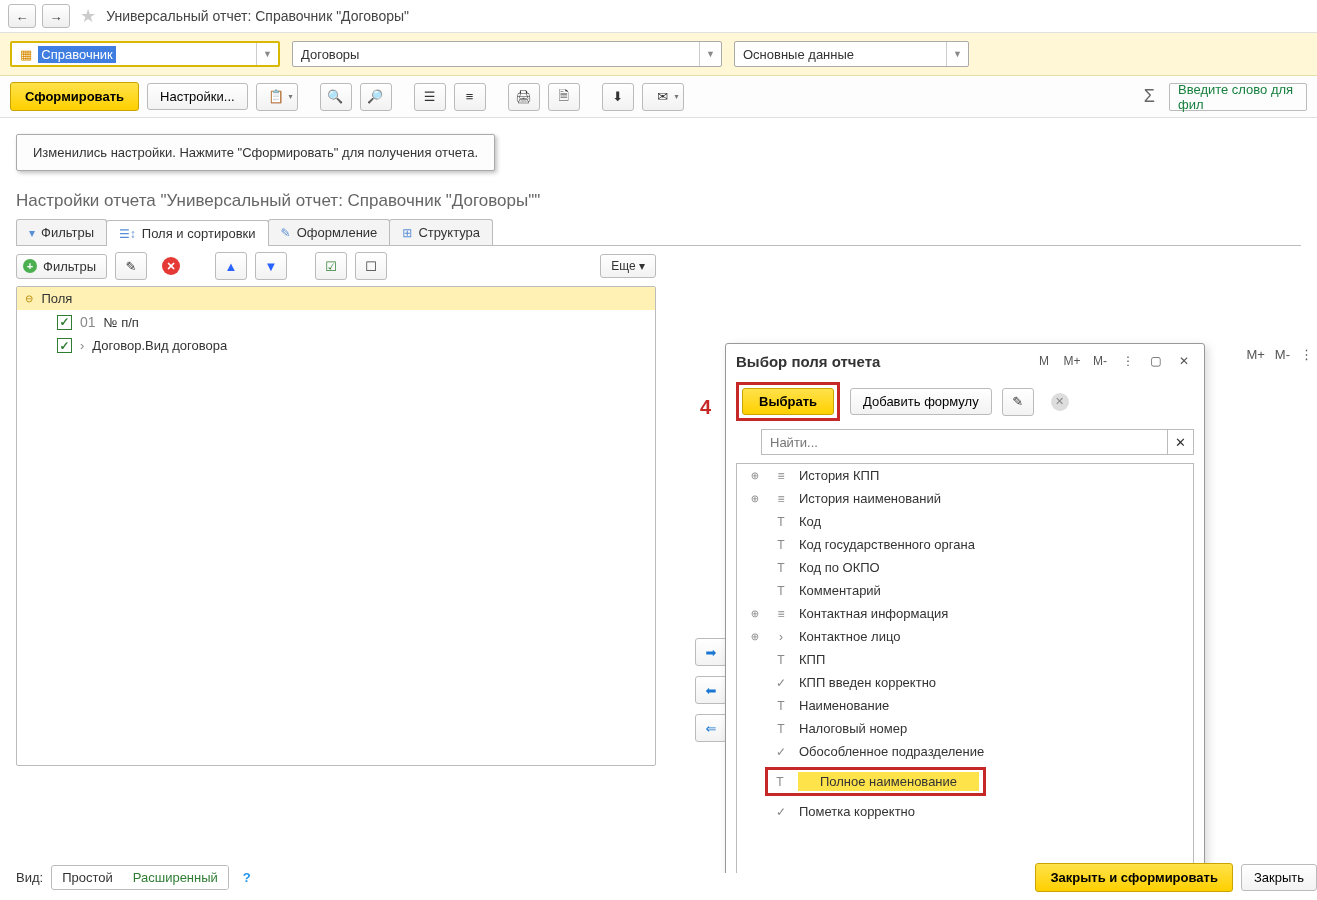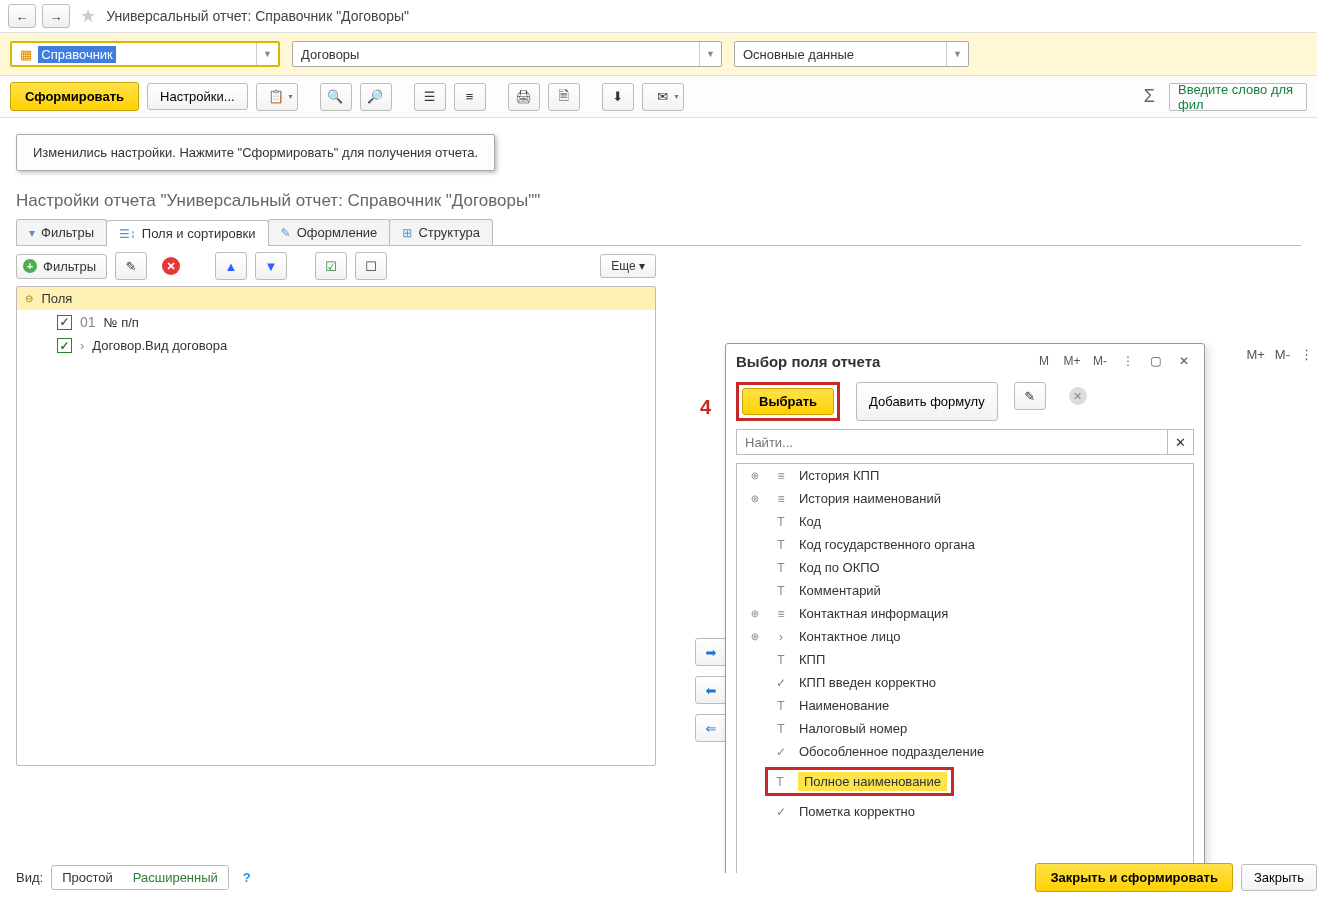--- a/index.html
+++ b/index.html
@@ -269,21 +269,22 @@
   .popup-title { font-weight: bold; font-size: 15px; flex: 1;}
   .win-ctl {
     width: 20px; height: 18px;
     display: flex; align-items: center; justify-content: center;
     cursor: pointer;
     color: #555;
     font-size: 12px;
   }
   .popup-toolbar {
     display: flex;
-    gap: 16px;
+    align-items: center;
+    gap: 10px;
     padding: 4px 10px 8px;
   }
   .red-mark {
     border: 3px solid #c62828;
     padding: 3px;
     display: inline-flex;
   }
   .callout-num {
     position: absolute;
     color: #c62828;
@@ -294,20 +295,21 @@
     margin: 0 10px;
     display: flex;
   }
   .popup-search input {
     flex: 1;
     border: 1px solid #bbb;
     height: 26px;
     padding: 0 8px;
     color: #888;
     font-size: 13px;
+    margin-left: 25px;
   }
   .popup-search .clr {
     width: 26px;
     border: 1px solid #bbb;
     border-left: none;
     display: flex; align-items: center; justify-content: center;
     cursor: pointer;
   }
   .field-list {
     margin: 8px 10px 10px;
@@ -319,21 +321,21 @@
   .field-row {
     padding: 4px 6px 4px 36px;
     display: flex;
     align-items: center;
     gap: 10px;
     font-size: 13px;
     cursor: pointer;
   }
   .field-row.highlighted .fr-label {
     background: #ffe34a;
-    padding: 2px 6px;
+    padding: 2px 22px;
   }
   .type-icon {
     width: 16px;
     text-align: center;
     color: #888;
     font-size: 12px;
   }
   .exp-icon {
     position: absolute;
     left: 10px;

